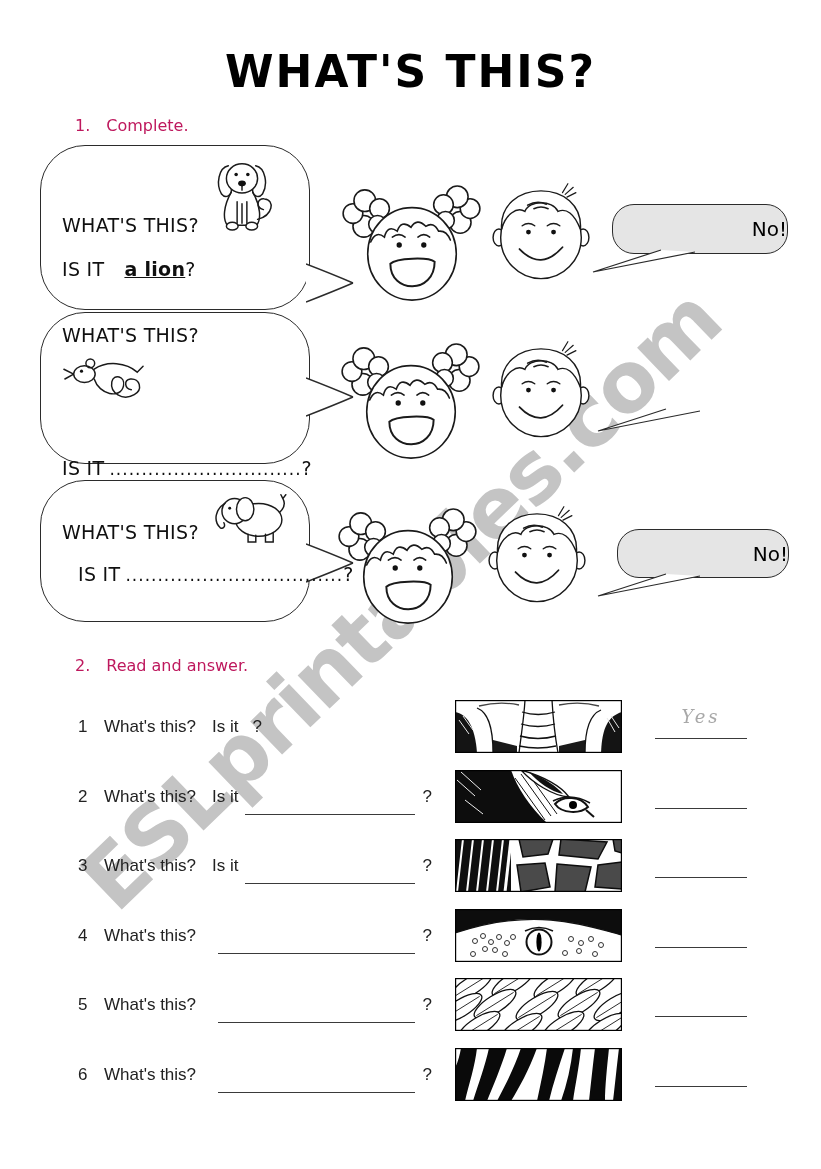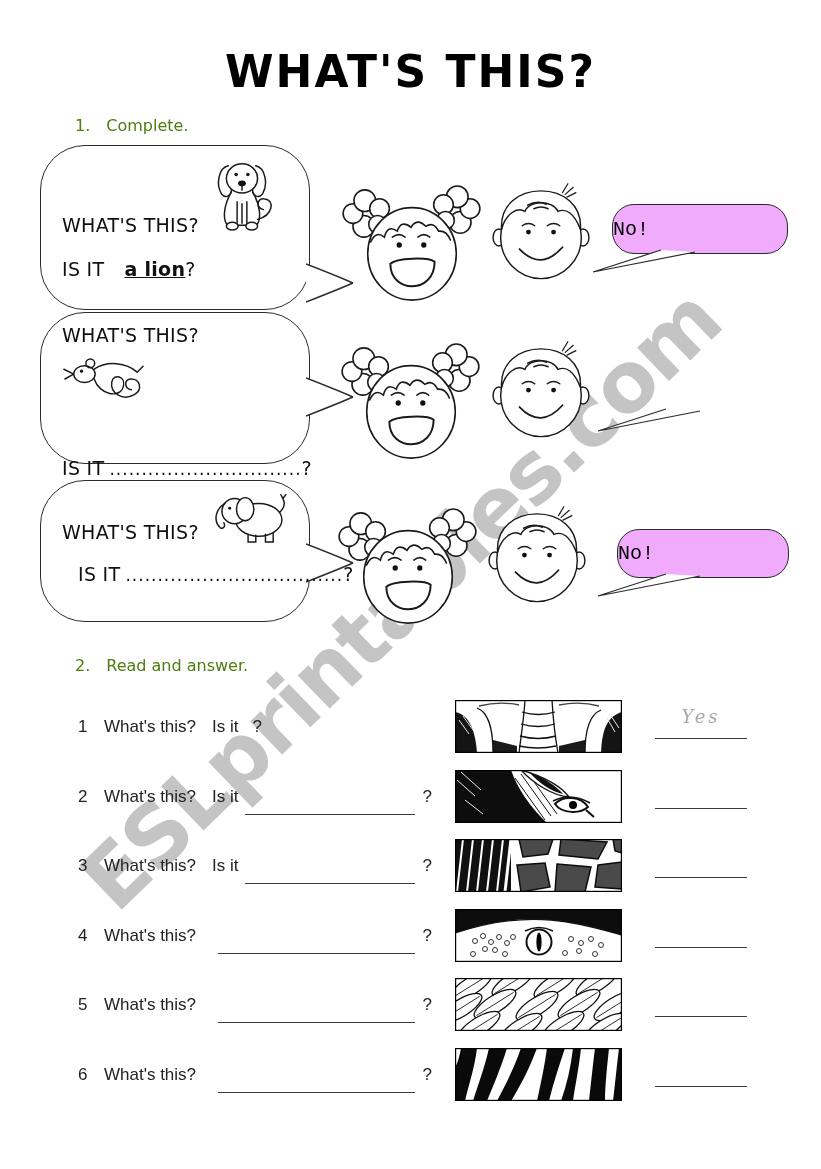--- a/index.html
+++ b/index.html
@@ -7,34 +7,34 @@
           overflow:hidden; font-family:"DejaVu Sans",sans-serif; color:#111; }
   .watermark { position:absolute; left:96px; top:845px; z-index:0;
                font-family:"DejaVu Sans",sans-serif; font-weight:bold;
                font-size:84px; letter-spacing:-2px; color:#c4c4c4;
                transform:rotate(-44deg); transform-origin:0 50%; white-space:nowrap; }
   .layer { position:absolute; inset:0; z-index:1; }
 
   .title { position:absolute; top:46px; left:0; width:100%; text-align:center;
            font-size:44px; font-weight:bold; letter-spacing:2px; color:#000; }
 
-  .sec-head { position:absolute; font-size:16px; color:#4d7c0f; }
+  .sec-head { position:absolute; font-size:16px; color:#be185d; }
   .sec-head .lbl { margin-left:16px; }
 
   .bubble { position:absolute; background:#fff; border:1.5px solid #2b2b2b; border-radius:45px; }
   .tail { position:absolute; }
 
   .btxt { position:absolute; font-size:19px; letter-spacing:0.3px; color:#101010; white-space:nowrap; }
   .ansbold { font-weight:bold; text-decoration:underline; margin-left:20px; }
   .ansbold:empty { display:none; }
   .dots { letter-spacing:1px; margin-left:5px; font-size:17px; }
   .dots:empty { display:none; }
 
-  .reply { position:absolute; background:#f0abfc; border:1.4px solid #2b2b2b; border-radius:22px;
-           display:flex; align-items:center; justify-content:flex-start; font-size:20px; color:#000;font-family:Liberation Mono, monospace; }
+  .reply { position:absolute; background:#e5e5e5; border:1.4px solid #2b2b2b; border-radius:22px;
+           display:flex; align-items:center; justify-content:flex-end; font-size:20px; color:#000; }
 
   .animal, .face { position:absolute; }
 
   .row { position:absolute; left:78px; width:700px; height:53px; }
   .qarea { position:absolute; left:0; top:0; width:354px; height:53px; display:flex;
            align-items:center; font-family:"Liberation Sans",sans-serif; font-size:17px; color:#222; }
   .num  { width:14px; margin-right:12px; flex:none; }
   .qtxt { margin-right:16px; flex:none; }
   .isit { margin-right:6px; flex:none; }
   .blank { flex:1; border-bottom:1.4px solid #3a3a3a; height:26px; position:relative; top:5px;

